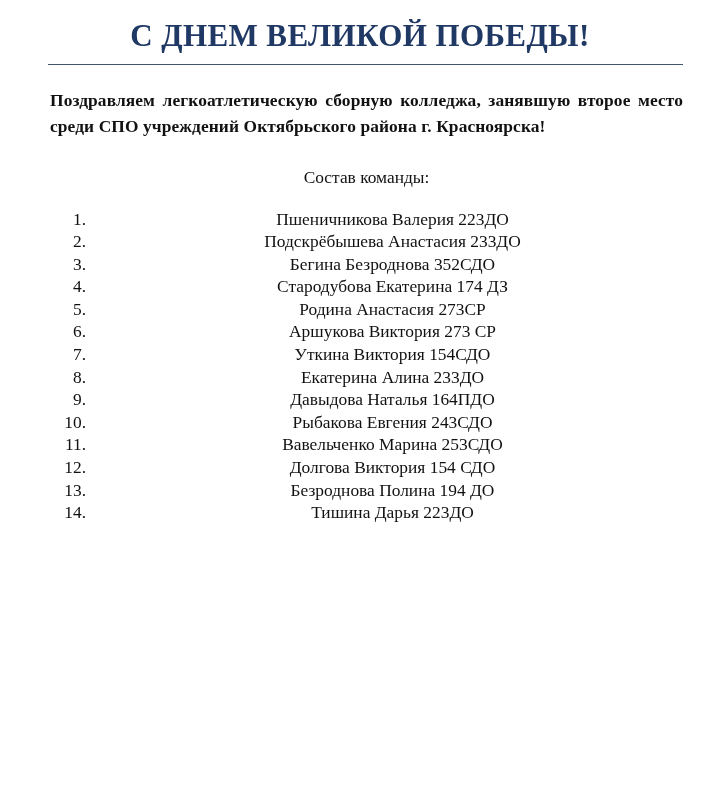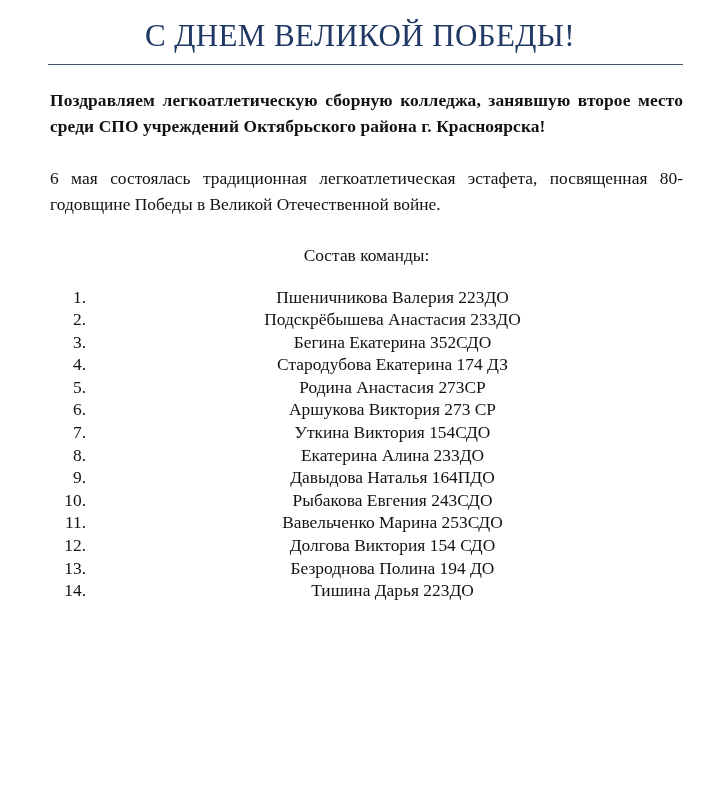--- a/index.html
+++ b/index.html
@@ -29,21 +29,21 @@
     padding-top: 18px;
   }
 
   .doc-title {
     text-align: center;
     color: #1f3864;
     font-family: "Liberation Serif", "DejaVu Serif", serif;
     font-size: 31px;
     line-height: 36px;
     letter-spacing: 0.4px;
-    font-weight: 400;
+    font-weight: 700;
     margin: 0;
     padding: 0 60px;
     white-space: nowrap;
   }
 
   .title-rule {
     height: 0;
     border: none;
     border-top: 1.6px solid #44546a;
     margin: 10px 37px 0 48px;
@@ -113,30 +113,29 @@
 
   <div class="title-block">
     <h1 class="doc-title">С ДНЕМ ВЕЛИКОЙ ПОБЕДЫ!</h1>
     <hr class="title-rule">
   </div>
 
   <div class="body-area">
 
     <p class="para lead">Поздравляем легкоатлетическую сборную колледжа, занявшую второе место среди СПО учреждений Октябрьского района г. Красноярска!</p>
 
-    <p class="para p1">6 мая состоялась традиционная легкоатлетическая эстафета, посвященная 80-годовщине Победы в Великой Отечественной войне.</p>
 
 
 
     <p class="para team-label">Состав команды:</p>
 
     <ol class="team-list">
       <li>Пшеничникова Валерия 223ДО</li>
       <li>Подскрёбышева Анастасия  233ДО</li>
-      <li>Бегина Екатерина 352СДО</li>
+      <li>Бегина Безроднова 352СДО</li>
       <li>Стародубова Екатерина 174 ДЗ</li>
       <li>Родина Анастасия 273СР</li>
       <li>Аршукова Виктория  273 СР</li>
       <li>Уткина Виктория 154СДО</li>
       <li>Екатерина Алина 233ДО</li>
       <li>Давыдова Наталья 164ПДО</li>
       <li>Рыбакова Евгения 243СДО</li>
       <li>Вавельченко Марина 253СДО</li>
       <li>Долгова Виктория 154 СДО</li>
       <li>Безроднова Полина 194 ДО</li>

